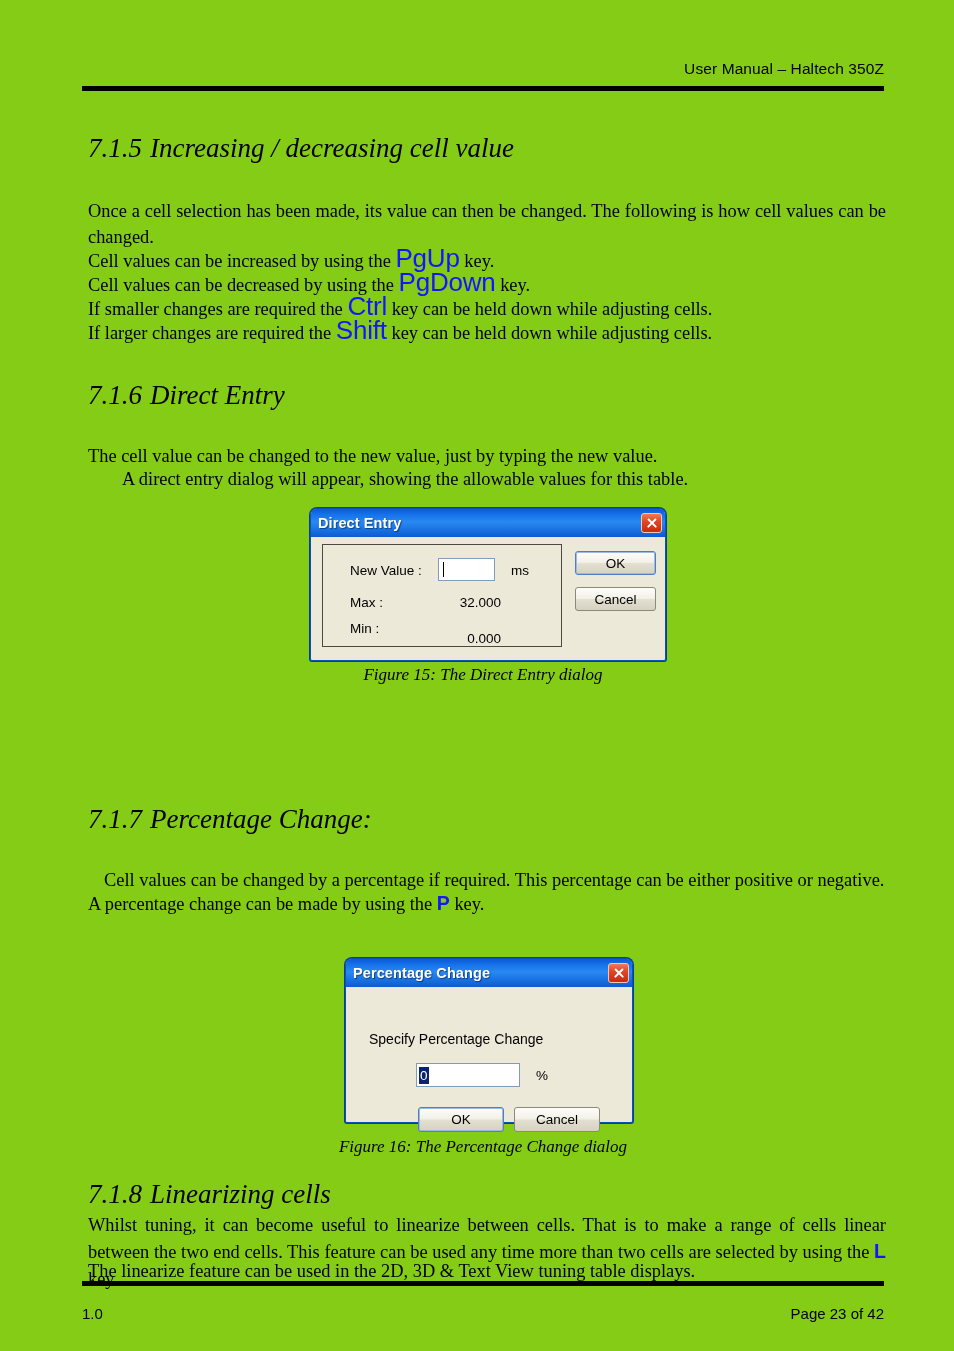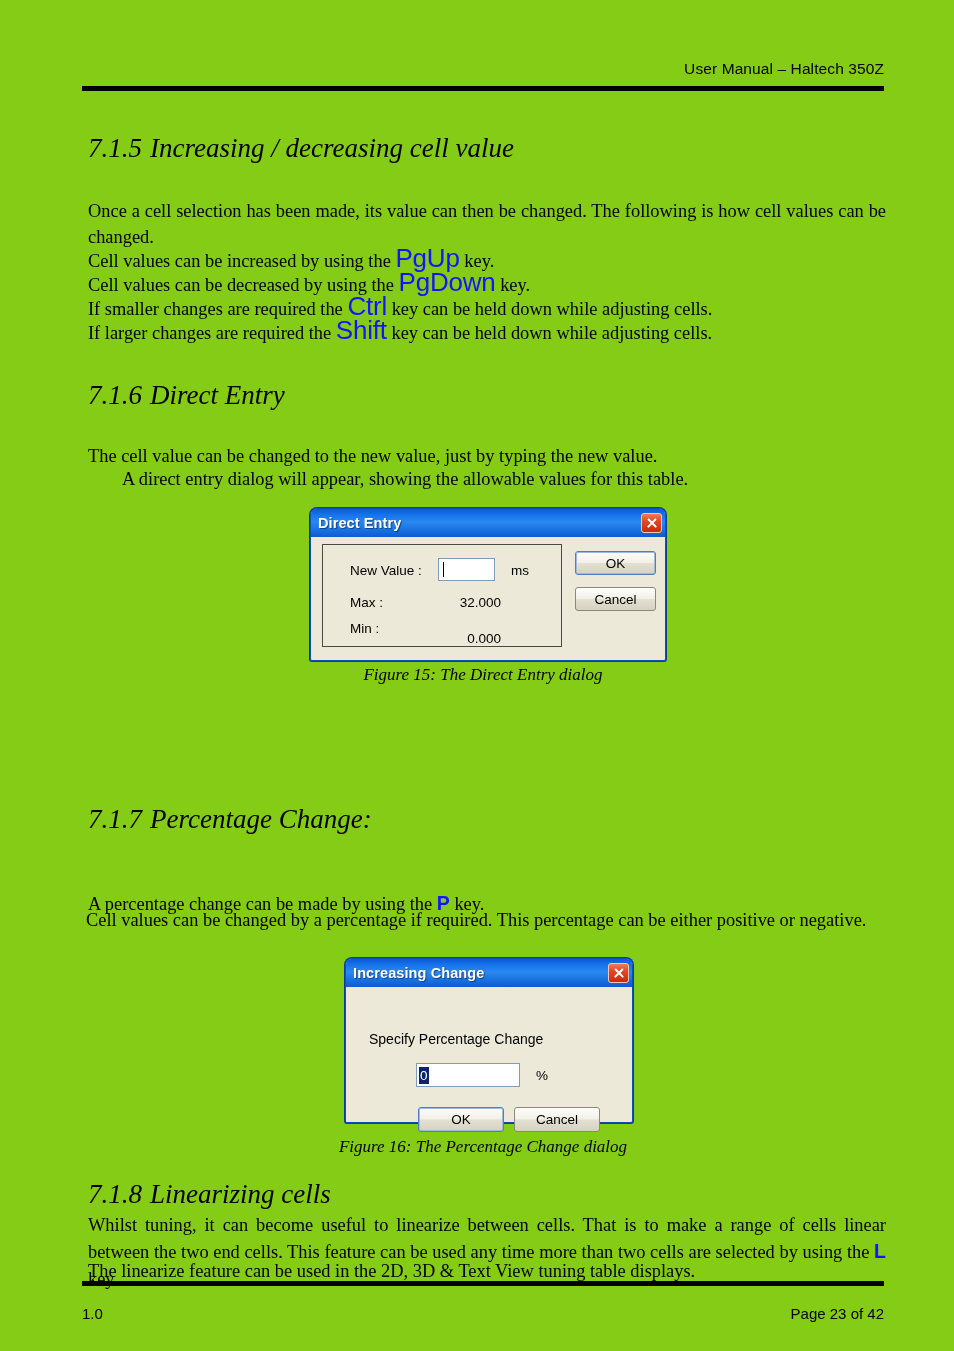--- a/index.html
+++ b/index.html
@@ -301,28 +301,28 @@
       <div class="xp-button" style="left:264px; top:50px; width:81px; height:24px;">Cancel</div>
     </div>
   </div>
 
   <div class="caption" style="top:665px;">Figure 15: The Direct Entry dialog</div>
 
   <div class="heading" style="left:88px; top:805px;">
     <span class="num">7.1.7</span><span>Percentage Change:</span>
   </div>
 
-  <div class="body-block" style="left:86px; top:867px; width:798px;margin-top:40px;">Cell values can be changed by a percentage if required. This percentage can be either positive or negative.</div>
+  <div class="body-block" style="left:104px; top:867px; width:798px;">Cell values can be changed by a percentage if required. This percentage can be either positive or negative.</div>
   <div class="body-block" style="left:88px; top:890px; width:798px;">
     <span>A percentage change can be made by using the </span><span class="key-bold">P</span><span> key.</span>
   </div>
 
   <div class="xp-dialog" style="left:345px; top:958px; width:288px; height:165px;">
     <div class="xp-titlebar">
-      <div class="xp-title-text">Increasing Change</div>
+      <div class="xp-title-text">Percentage Change</div>
       <div class="xp-close">
           <span></span>
           <span></span>
         </div>
     </div>
     <div class="xp-body">
       <div class="xp-label" style="left:23px; top:44px; font-size:14px;">Specify Percentage Change</div>
 
       <div class="xp-input" style="left:70px; top:76px; width:104px; height:24px;">
         <span class="sel-text">0</span>

